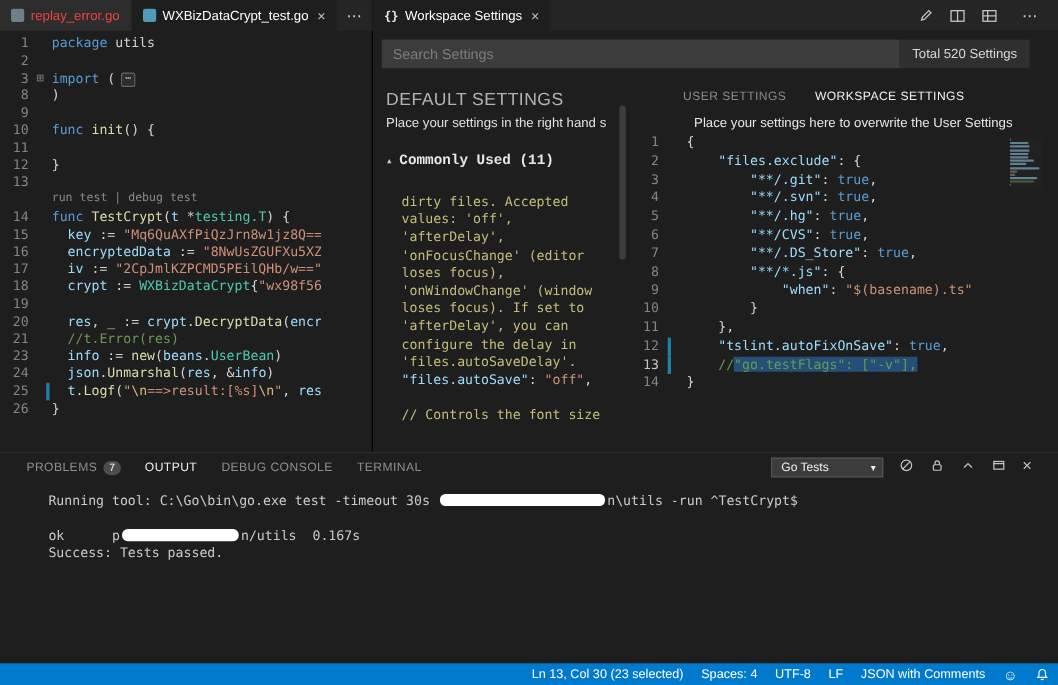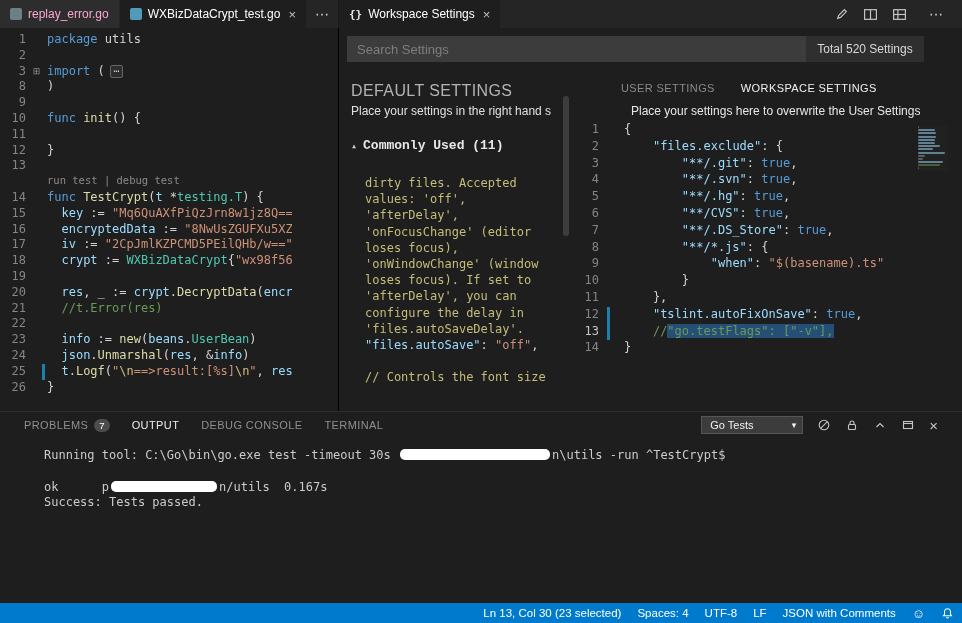--- a/index.html
+++ b/index.html
@@ -3,21 +3,21 @@
 <meta charset="utf-8">
 <style>
   html,body{margin:0;padding:0;background:#1e1e1e;}
   .app{position:relative;width:962px;height:623px;overflow:hidden;background:#1e1e1e;
        font-family:"Liberation Sans",sans-serif;font-size:12px;color:#cccccc;}
 
   
   .tabbar{position:absolute;top:0;left:0;right:0;height:28px;background:#252526;display:flex;}
   .left-group{width:338px;flex:none;display:flex;align-items:stretch;}
   .right-group{flex:1;display:flex;justify-content:space-between;border-left:1px solid #191919;}
-  .tab{display:flex;align-items:center;padding:0 10px;background:#2d2d2d;color:#f9a8d4;
+  .tab{display:flex;align-items:center;padding:0 10px;background:#2d2d2d;color:#ef4444;
        font-size:12px;border-right:1px solid #252526;cursor:pointer;white-space:nowrap;}
   .tab.active{background:#1e1e1e;color:#ffffff;}
   .tab-close{margin-left:8px;color:#c0c0c0;font-size:13px;}
   .tab-more{align-self:center;color:#cfcfcf;padding:0 8px;font-size:14px;letter-spacing:1px;cursor:pointer;}
   .file-icon{width:12px;height:12px;border-radius:2px;margin-right:6px;flex:none;}
   .fi-gray{background:#6d8086;}.fi-blue{background:#519aba;}
   .braces-icon{color:#e8e8e8;margin-right:6px;font-weight:bold;font-size:11px;font-family:"DejaVu Sans Mono",monospace;}
   .tab-actions{display:flex;align-items:center;gap:14px;padding-right:10px;color:#c5c5c5;}
   .icon{display:block;}
 
@@ -39,21 +39,21 @@
   .redact{display:inline-block;height:11px;background:#ffffff;border-radius:5px;vertical-align:-1px;margin:0 2px;}
 
   
   .editor-left{position:absolute;top:28px;left:0;width:338px;height:383px;overflow:hidden;
                padding:4px 46px 0 0;box-sizing:border-box;background:#1e1e1e;}
   .minimap{position:absolute;top:6px;right:6px;width:36px;background:rgba(255,255,255,0.02);}
   .mmbar{height:2px;margin-bottom:1.2px;opacity:.65;border-radius:1px;}
 
   
   .settings{position:absolute;top:28px;left:338px;right:0;height:383px;background:#1e1e1e;border-left:1px solid #000;}
-  .search-row{position:absolute;top:8px;left:8px;right:38px;height:26px;display:flex;}
+  .search-row{position:absolute;top:8px;left:8px;right:26px;height:26px;display:flex;}
   .search-input{flex:1;background:#3c3c3c;border:0;outline:0;color:#cccccc;padding:0 10px;font-size:13px;font-family:inherit;}
   .search-input::placeholder{color:#7d7d7d;}
   .total-btn{flex:none;width:118px;background:#2f2f30;color:#d8d8d8;display:flex;align-items:center;justify-content:center;font-size:12px;}
   .settings-body{position:absolute;top:44px;left:0;right:0;bottom:0;}
   .default-pane{position:absolute;top:0;left:0;width:230px;bottom:0;overflow:hidden;}
   .def-scrollbar{position:absolute;top:24px;right:0;width:6px;height:140px;background:rgba(121,121,121,.35);border-radius:3px;}
   .def-header{position:absolute;top:10px;left:12px;font-size:16px;color:#b3b3b3;letter-spacing:.4px;}
   .def-desc{position:absolute;top:32px;left:12px;right:6px;color:#e0e0e0;font-size:12px;white-space:nowrap;overflow:hidden;}
   .def-section{position:absolute;top:66px;left:12px;color:#e7e7e7;font-size:13px;font-weight:bold;cursor:pointer;font-family:Liberation Mono, monospace;}
   .def-section .arrow{font-size:10px;margin-right:6px;color:#cccccc;}
@@ -69,21 +69,21 @@
   .ws-code .ln{width:30px;padding-right:8px;}
   .ws-code .codetext{padding-left:12px;}
   .ws-minimap{position:absolute;top:54px;right:14px;width:30px;opacity:.8;}
 
   
   .panel{position:absolute;top:411px;left:0;right:0;height:192px;background:#1e1e1e;border-top:1px solid #2d2d2d;}
   .panel-tabs{height:26px;display:flex;align-items:center;padding:0 24px;gap:22px;}
   .panel-tab{font-size:11px;letter-spacing:.4px;color:#8f8f8f;display:flex;align-items:center;cursor:pointer;}
   .panel-tab.active{color:#eeeeee;}
   .badge{margin-left:6px;background:#4d4d4d;color:#ffffff;font-size:9.5px;border-radius:8px;padding:1px 5px;letter-spacing:0;}
-  .panel-controls{margin-left:auto;display:flex;align-items:center;gap:14px;color:#c5c5c5;}
+  .panel-controls{margin-left:auto;display:flex;gap:14px;color:#c5c5c5;}
   .channel-select{background:#3c3c3c;border:1px solid #565656;color:#f0f0f0;font-size:11px;
                   padding:2px 6px 2px 8px;display:flex;align-items:center;min-width:86px;
                   justify-content:space-between;cursor:pointer;gap:12px;}
   .sel-arrow{font-size:9px;}
   .panel-x{font-size:15px;color:#c5c5c5;cursor:pointer;line-height:1;}
   .panel-content{position:absolute;top:30px;left:0;right:0;bottom:0;padding:6px 14px;overflow:hidden;margin-left:30px;}
 
   
   .statusbar{position:absolute;left:0;right:0;bottom:0;height:20px;background:#007acc;display:flex;
              align-items:center;justify-content:flex-end;color:#ffffff;}
@@ -232,26 +232,20 @@
         <span class="ln">20</span>
         <span class="foldcol"></span>
         <span class="modcol"></span>
         <span class="codetext"><span class="tk tk-pl">  </span><span class="tk tk-var">res</span><span class="tk tk-pl">, _ := </span><span class="tk tk-var">crypt</span><span class="tk tk-pl">.</span><span class="tk tk-fn">DecryptData</span><span class="tk tk-pl">(</span><span class="tk tk-var">encryp</span></span>
       </div>
       <div class="code-line">
         <span class="ln">21</span>
         <span class="foldcol"></span>
         <span class="modcol"></span>
         <span class="codetext"><span class="tk tk-pl">  </span><span class="tk tk-com">//t.Error(res)</span></span>
-      </div>
-      <div class="code-line">
-        <span class="ln">22</span>
-        <span class="foldcol"></span>
-        <span class="modcol"></span>
-        <span class="codetext"></span>
       </div>
       <div class="code-line">
         <span class="ln">23</span>
         <span class="foldcol"></span>
         <span class="modcol"></span>
         <span class="codetext"><span class="tk tk-pl">  </span><span class="tk tk-var">info</span><span class="tk tk-pl"> := </span><span class="tk tk-fn">new</span><span class="tk tk-pl">(</span><span class="tk tk-var">beans</span><span class="tk tk-pl">.</span><span class="tk tk-ty">UserBean</span><span class="tk tk-pl">)</span></span>
       </div>
       <div class="code-line">
         <span class="ln">24</span>
         <span class="foldcol"></span>

